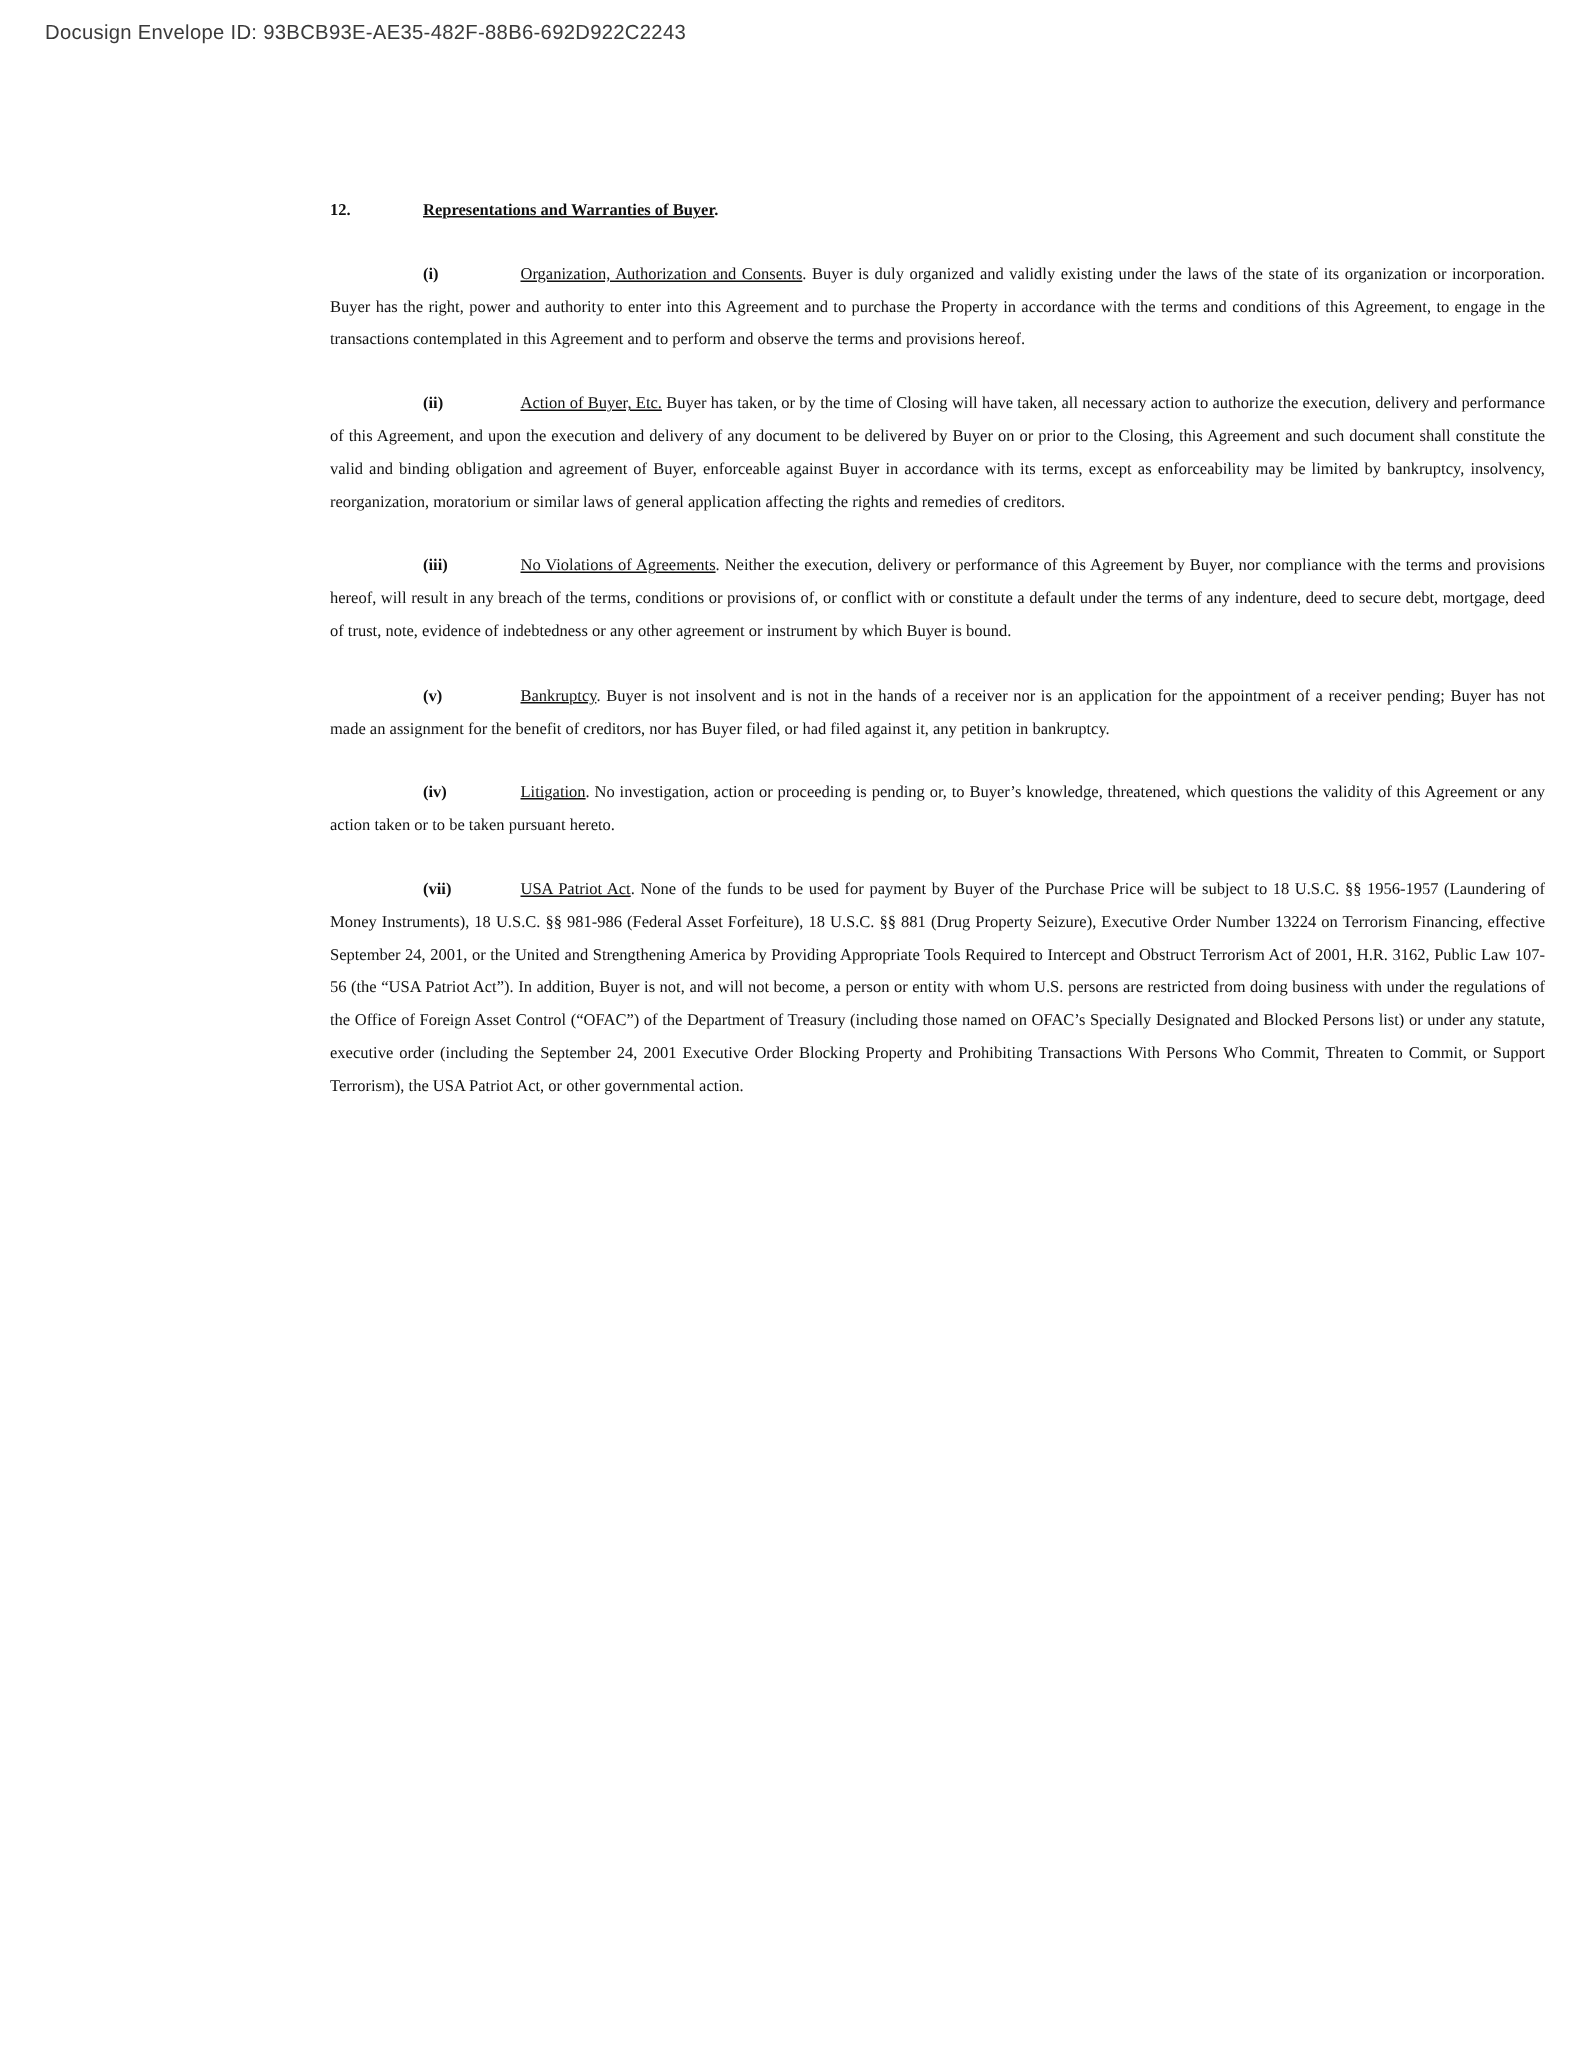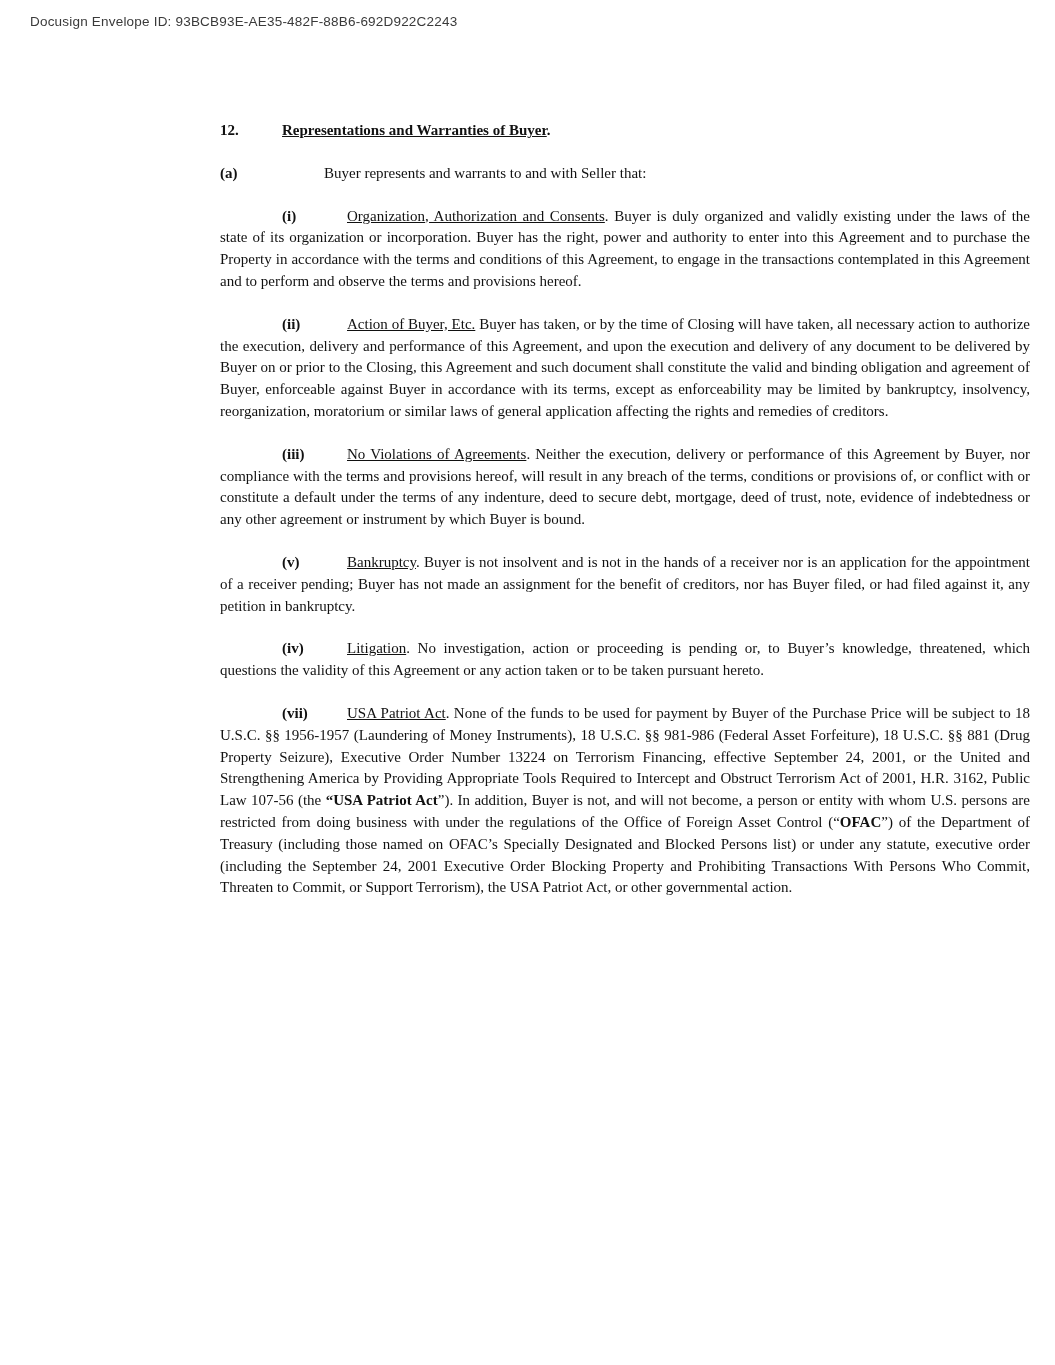--- a/index.html
+++ b/index.html
@@ -18,44 +18,44 @@
     top: 14px;
     font-family: "Liberation Sans", sans-serif;
     font-size: 13.5px;
     color: #3a3a3a;
     letter-spacing: 0.2px;
     white-space: nowrap;
   }
   .content {
     position: absolute;
     left: 220px;
-    top: 120px;
+    top: 130px;
     width: 810px;
-    font-size: 15px;
+    font-size: 11px;
     line-height: 21.8px;
     text-align: justify;
   }
   .content p, .content .section-heading { margin: 0 0 21px 0; }
   .section-heading {
     margin-left: -62px;
     font-weight: bold;
     text-align: left;
   }
   .sec-num { display: inline-block; width: 62px; }
   .sec-title { text-decoration: underline; }
   .enum-a { display: inline-block; width: 104px; font-weight: bold; }
   .sub { text-indent: 62px; }
   .enum {
     display: inline-block;
     width: 65px;
     font-weight: bold;
     text-indent: 0;
   }
   .uh { text-decoration: underline; margin-top: 35px; }
-  .b { font-weight: bold; }
+  .b { font-weight: normal; }
   .closing {
     margin-left: -67px;
     text-indent: 62px;
     text-align: left;
   }
   .footer-docnum, .footer-pagenum {
     position: absolute;
     top: 1266px;
     font-size: 15px;
     color: #2e2e2e;
@@ -69,23 +69,20 @@
 <div class="page">
 
   <div class="ds-header">Docusign Envelope ID: 93BCB93E-AE35-482F-88B6-692D922C2243</div>
 
   <div class="content">
 
     <div class="section-heading">
       <span class="sec-num">12.</span><span class="sec-title">Representations and Warranties of Buyer</span><span>.</span>
     </div>
 
-    <p class="intro">
-      <span class="enum-a">(a)</span><span>Buyer represents and warrants to and with Seller that:</span>
-    </p>
 
     <p class="sub">
       <span class="enum">(i)</span><span class="uh">Organization, Authorization and Consents</span><span>.</span><span> Buyer is duly organized and validly existing under the laws of the state of its organization or incorporation. Buyer has the right, power and authority to enter into this Agreement and to purchase the Property in accordance with the terms and conditions of this Agreement, to engage in the transactions contemplated in this Agreement and to perform and observe the terms and provisions hereof.</span>
     </p>
 
     <p class="sub">
       <span class="enum">(ii)</span><span class="uh">Action of Buyer, Etc.</span><span></span><span> Buyer has taken, or by the time of Closing will have taken, all necessary action to authorize the execution, delivery and performance of this Agreement, and upon the execution and delivery of any document to be delivered by Buyer on or prior to the Closing, this Agreement and such document shall constitute the valid and binding obligation and agreement of Buyer, enforceable against Buyer in accordance with its terms, except as enforceability may be limited by bankruptcy, insolvency, reorganization, moratorium or similar laws of general application affecting the rights and remedies of creditors.</span>
     </p>
 
     <p class="sub">

